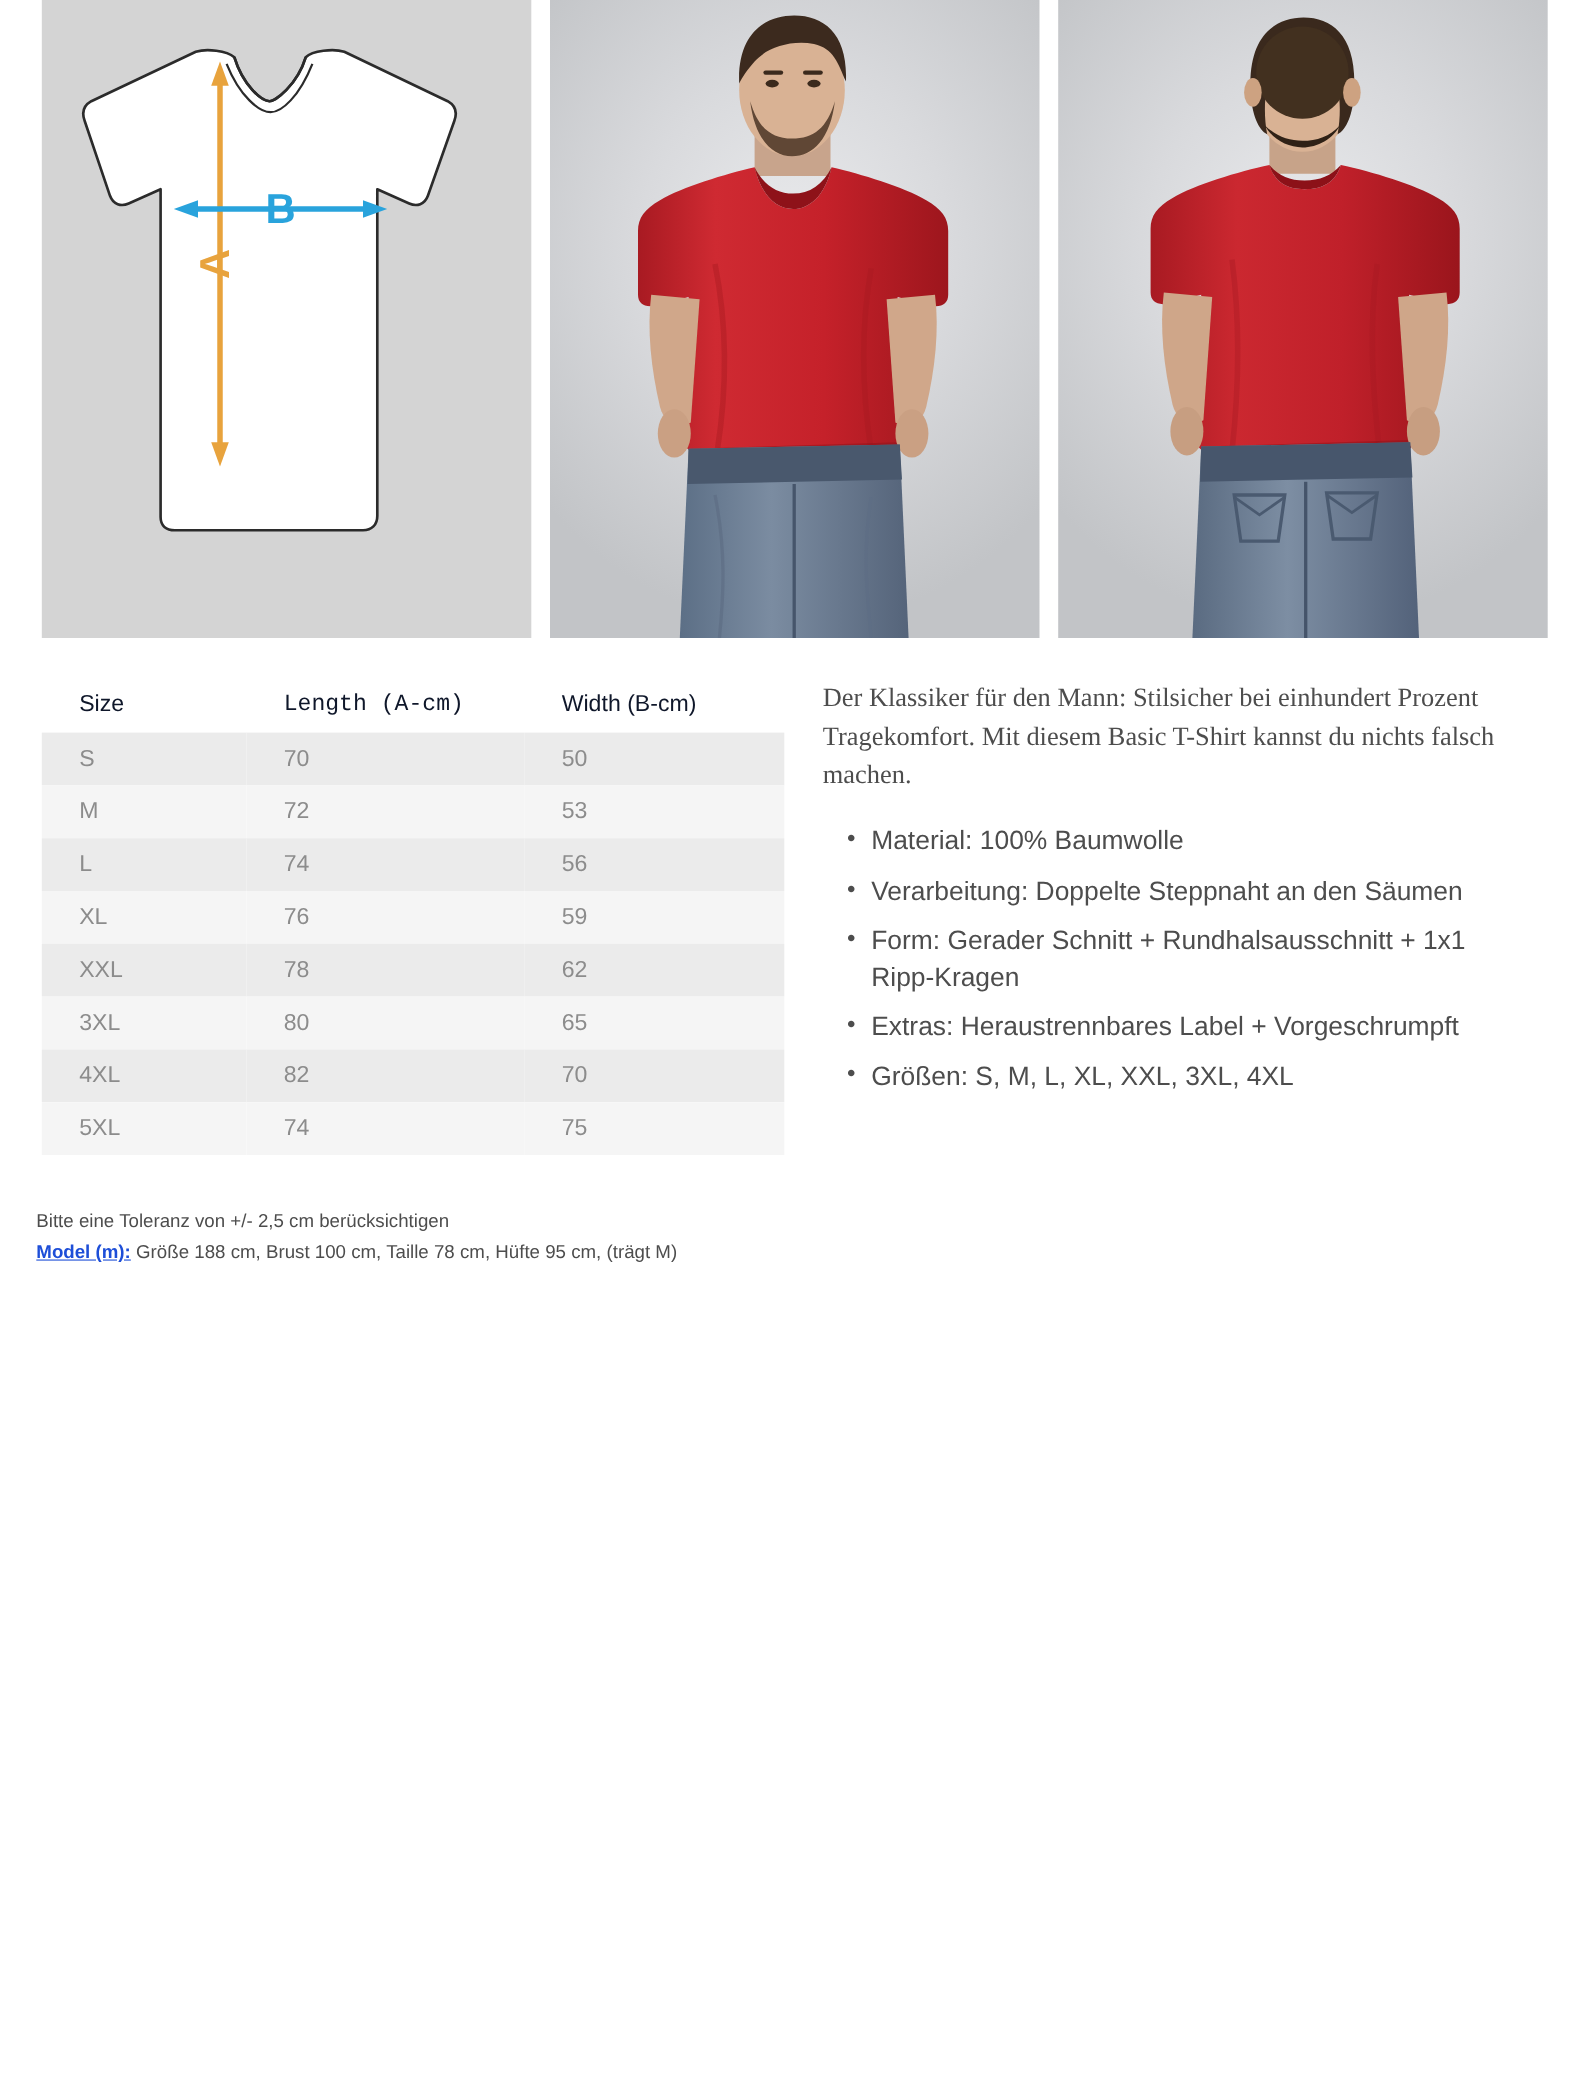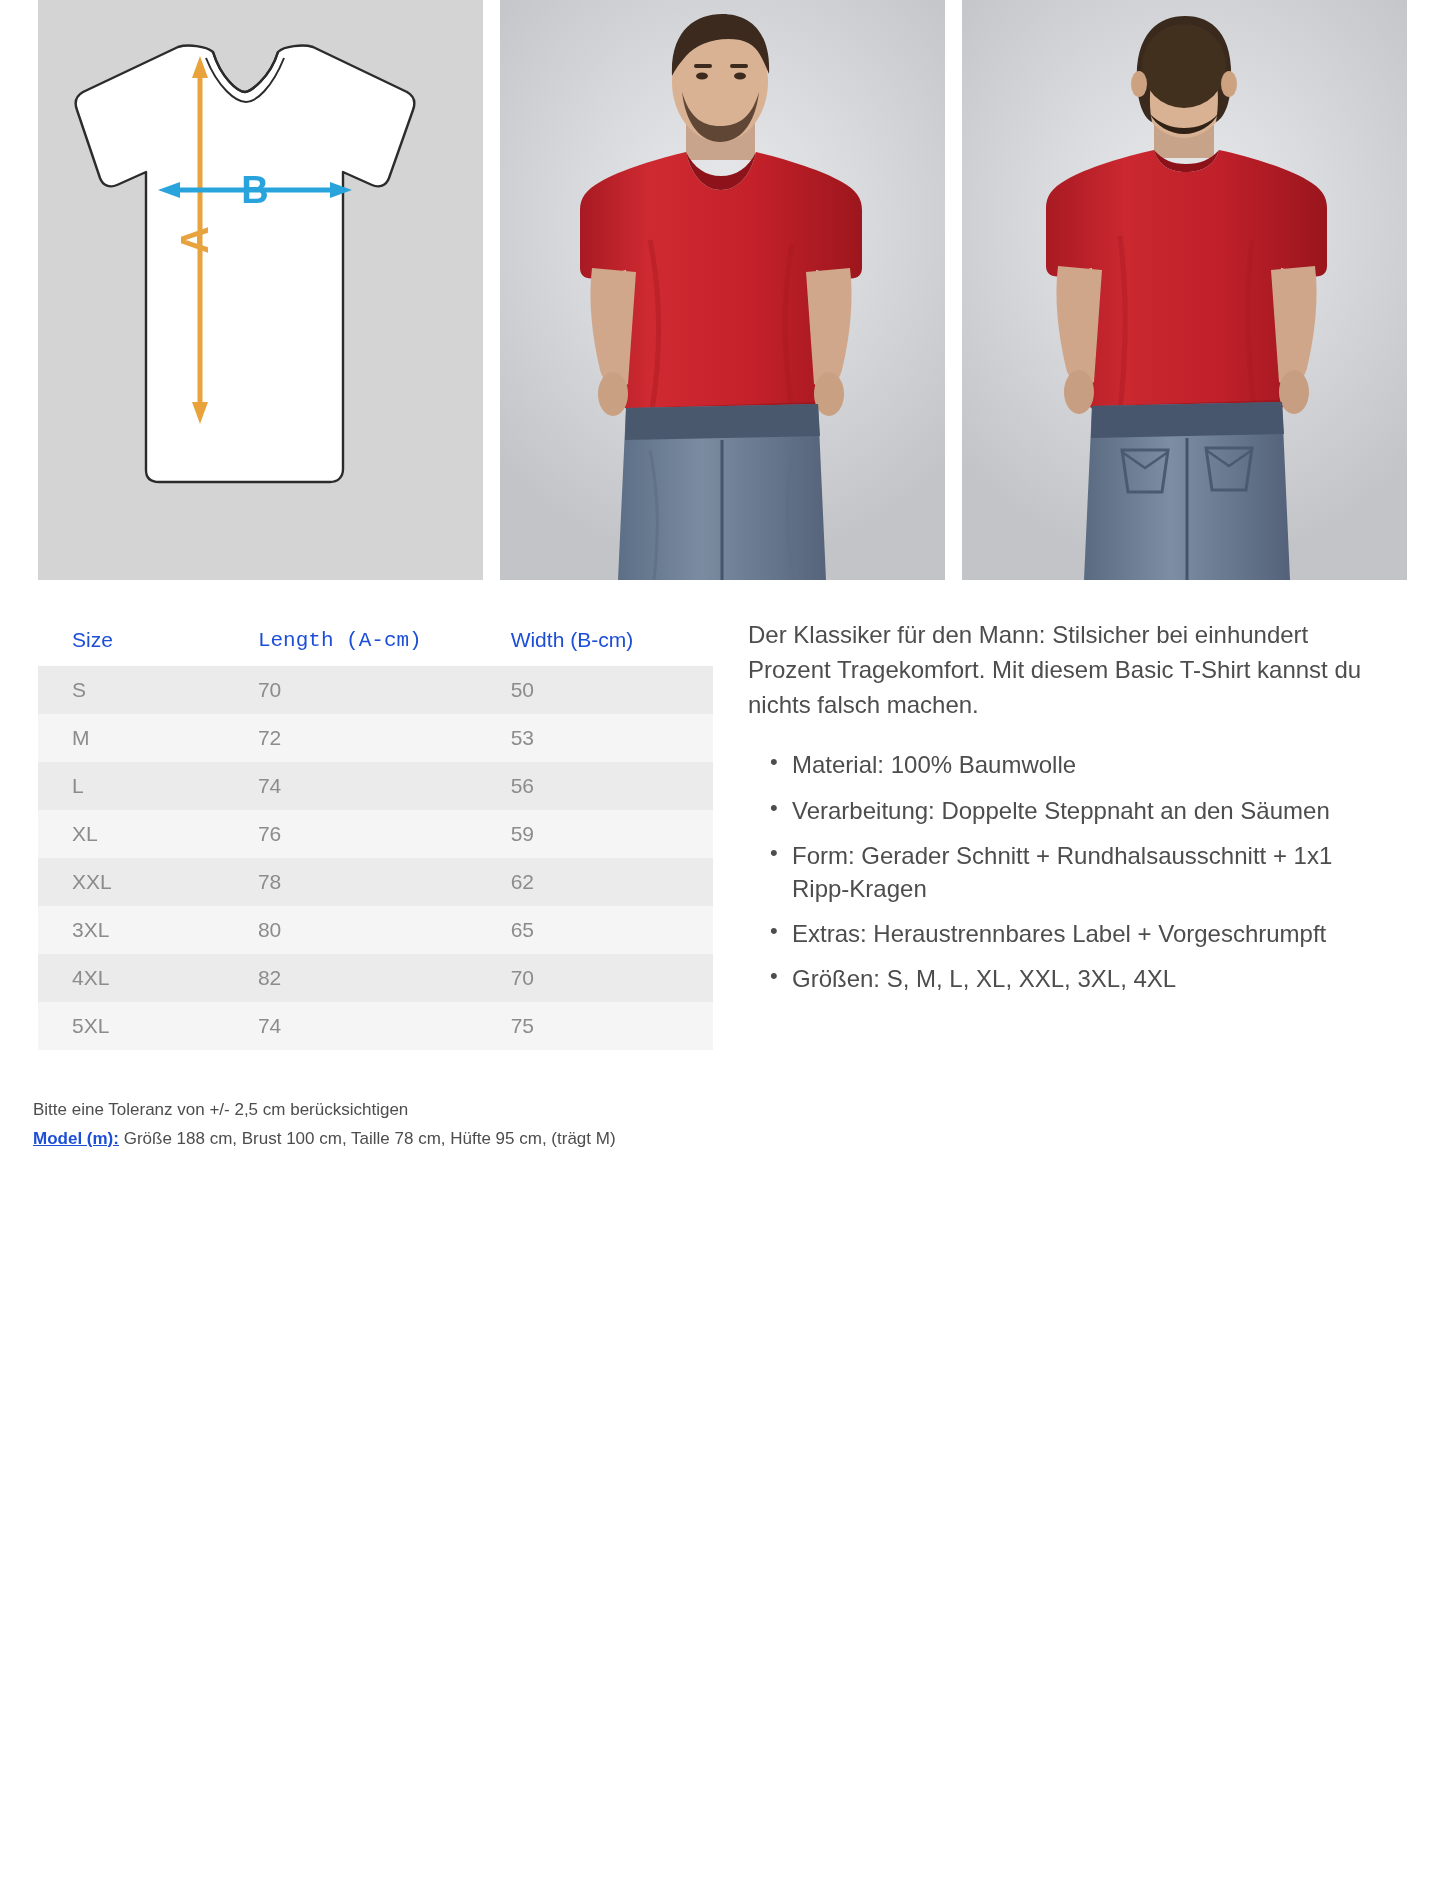--- a/index.html
+++ b/index.html
@@ -62,21 +62,21 @@
   .size-table {
     position: absolute;
     left: 38px;
     top: 614px;
     width: 675px;
     border-collapse: collapse;
     font-size: 21px;
   }
   .size-table th {
     font-weight: normal;
-    color: #1d4ed8;
+    color: #0f172a;
     text-align: left;
     padding: 14px 0 14px 34px;
     background: #ffffff;
     font-size: 21px;
   }
   .size-table td {
     color: #8c8c8c;
     padding: 12px 0 12px 34px;
     font-size: 21px;
   }
@@ -105,21 +105,21 @@
   
   .desc {
     position: absolute;
     left: 748px;
     top: 618px;
     width: 640px;
     font-size: 24px;
     line-height: 1.45;
     color: #4d4d4d;
   }
-  .desc p { margin: 0 0 26px 0; }
+  .desc p { margin: 0 0 26px 0; font-family: Liberation Serif, serif; }
 
   .feature-list {
     list-style: none;
     margin: 16px;
     padding: 0;
   }
   .feature-list li {
     position: relative;
     padding-left: 28px;
     margin-bottom: 12px;

